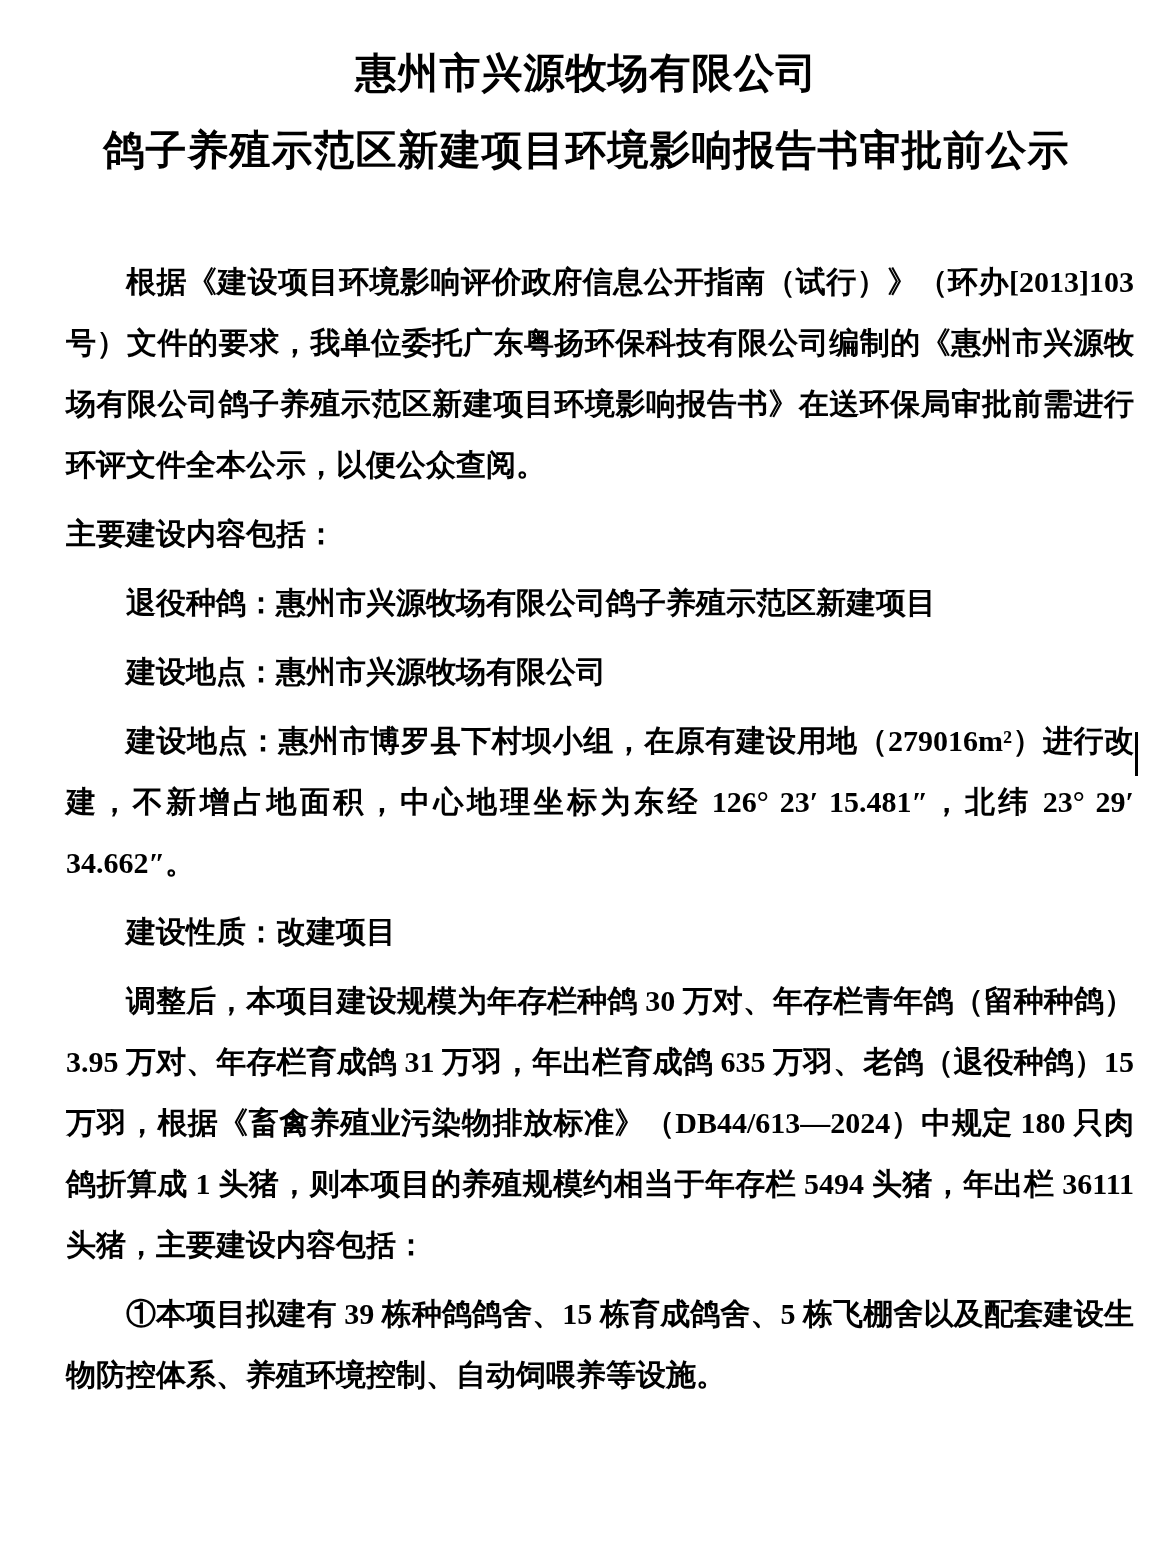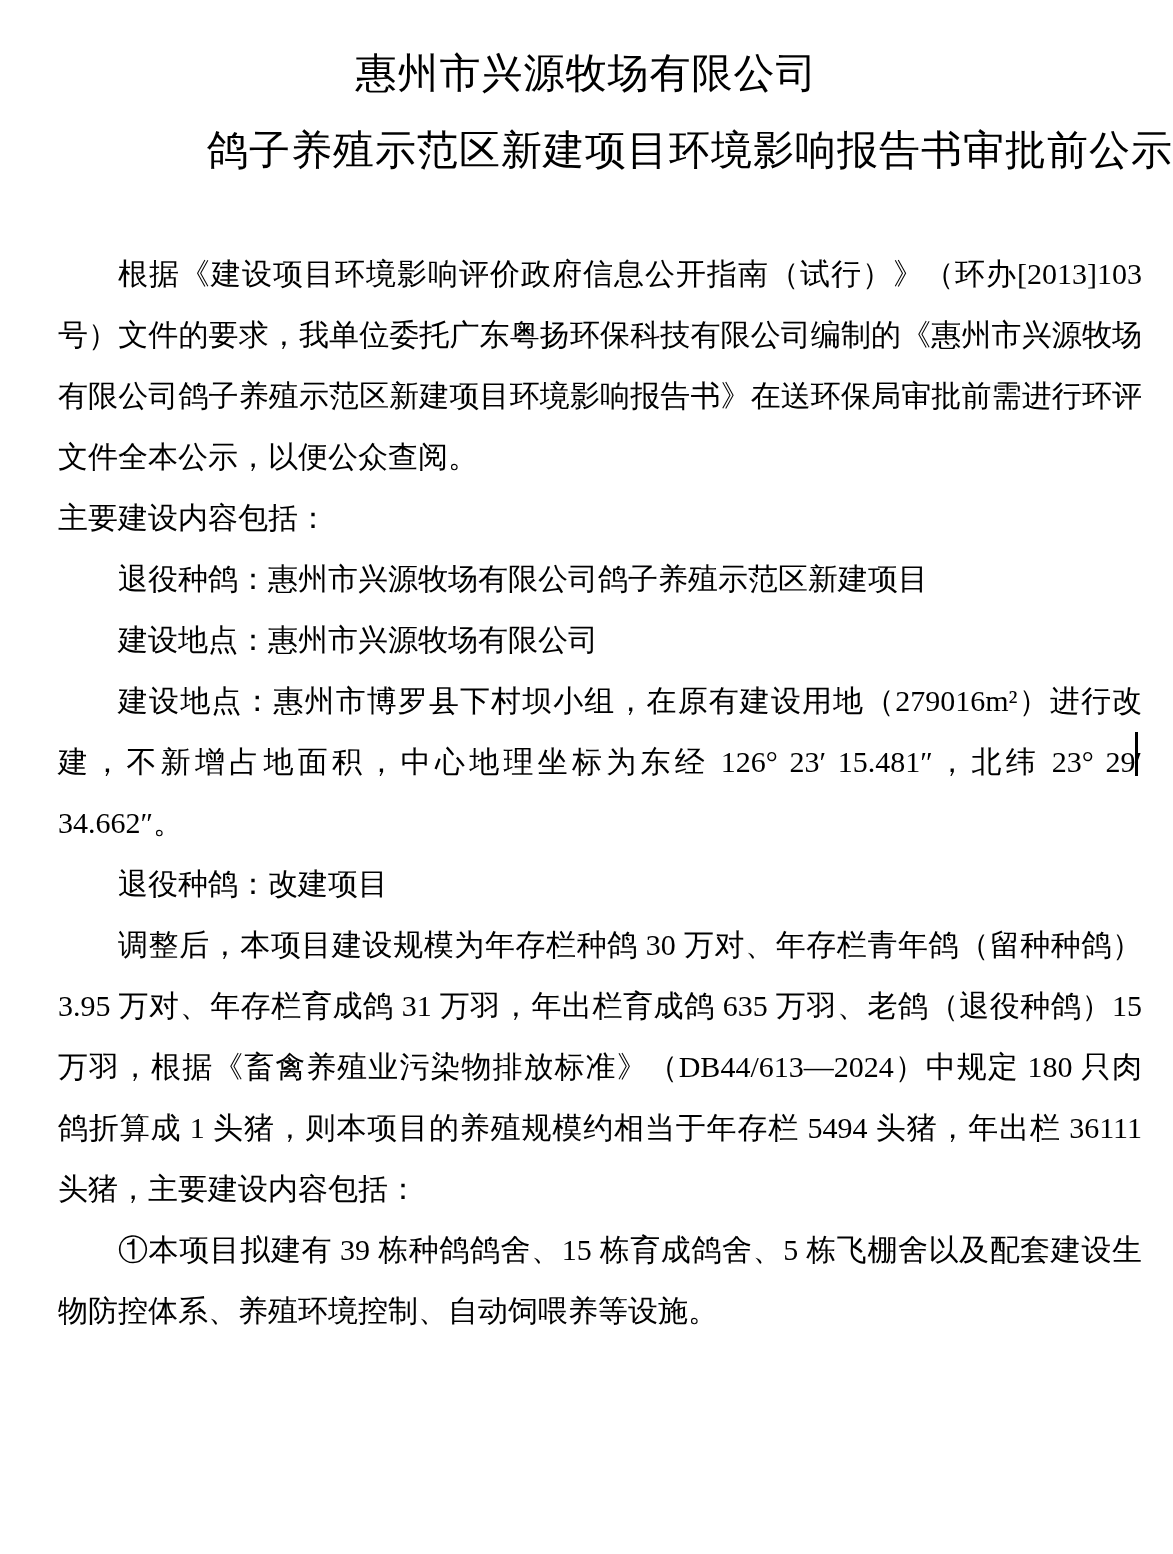--- a/index.html
+++ b/index.html
@@ -13,43 +13,43 @@
     height: 1554px;
     background: #ffffff;
     color: #000000;
     overflow: hidden;
     font-family: "Liberation Serif", "DejaVu Serif", serif;
   }
   .doc-title {
     margin: 0;
     font-size: 41px;
     line-height: 60px;
-    font-weight: 400;
+    font-weight: 700;
     text-align: center;
     letter-spacing: 1px;
   }
   .doc-title.first {
     margin-top: 43px;
   }
   .doc-title.second {
     margin-top: 17px;
-    text-align: right;
   }
   .doc-body {
     position: absolute;
     left: 58px;
     top: 243px;
     width: 1084px;
     font-size: 30px;
     line-height: 61px;
     text-align: justify;
   }
   .para {
-    margin: 0;
+    margin: 8px;
     padding: 0;
+    font-weight: bold;
   }
   .para.indent {
     text-indent: 60px;
   }
   .text-cursor {
     position: absolute;
     left: 1135px;
     top: 732px;
     width: 3px;
     height: 44px;
@@ -64,20 +64,20 @@
   <h1 class="doc-title first">惠州市兴源牧场有限公司</h1>
 
   <h1 class="doc-title second">鸽子养殖示范区新建项目环境影响报告书审批前公示</h1>
 
   <div class="doc-body">
     <p class="para indent">根据《建设项目环境影响评价政府信息公开指南（试行）》（环办[2013]103 号）文件的要求，我单位委托广东粤扬环保科技有限公司编制的《惠州市兴源牧场有限公司鸽子养殖示范区新建项目环境影响报告书》在送环保局审批前需进行环评文件全本公示，以便公众查阅。</p>
     <p class="para">主要建设内容包括：</p>
     <p class="para indent">退役种鸽：惠州市兴源牧场有限公司鸽子养殖示范区新建项目</p>
     <p class="para indent">建设地点：惠州市兴源牧场有限公司</p>
     <p class="para indent">建设地点：惠州市博罗县下村坝小组，在原有建设用地（279016m²）进行改建，不新增占地面积，中心地理坐标为东经 126° 23′ 15.481″，北纬 23° 29′ 34.662″。</p>
-    <p class="para indent">退役种鸽：改建项目</p>
+    <p class="para indent">建设性质：改建项目</p>
     <p class="para indent">调整后，本项目建设规模为年存栏种鸽 30 万对、年存栏青年鸽（留种种鸽）3.95 万对、年存栏育成鸽 31 万羽，年出栏育成鸽 635 万羽、老鸽（退役种鸽）15 万羽，根据《畜禽养殖业污染物排放标准》（DB44/613—2024）中规定 180 只肉鸽折算成 1 头猪，则本项目的养殖规模约相当于年存栏 5494 头猪，年出栏 36111 头猪，主要建设内容包括：</p>
     <p class="para indent">①本项目拟建有 39 栋种鸽鸽舍、15 栋育成鸽舍、5 栋飞棚舍以及配套建设生物防控体系、养殖环境控制、自动饲喂养等设施。</p>
   </div>
 
   <div class="text-cursor"></div>
 
 </div>
 
 </body></html>

